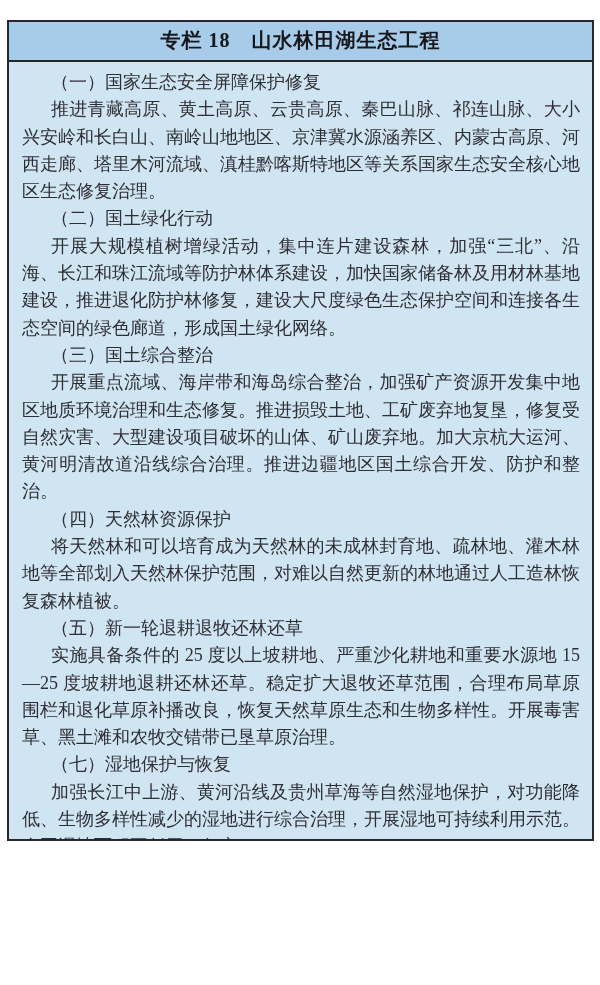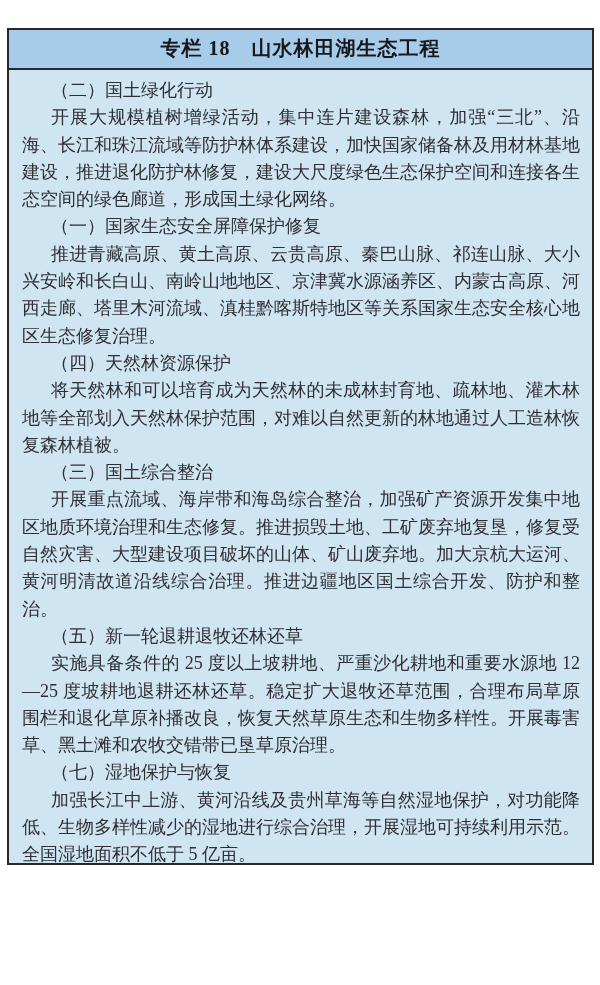--- a/index.html
+++ b/index.html
@@ -10,22 +10,21 @@
   }
   * { margin: 0; padding: 0; box-sizing: border-box; }
   html, body {
     background: #ffffff;
     font-family: "Liberation Serif", "DejaVu Serif", serif;
   }
   .page {
     width: 600px;
     height: 848px;
     background: #ffffff;
-    padding: 4px 6px 7px 7px;
-    margin-top: 24px;
+    padding: 20px 6px 7px 7px;
   }
   .column-box {
     width: 100%;
     height: 100%;
     border: 2px solid var(--border-color);
     display: flex;
     flex-direction: column;
   }
   .column-header {
     background: var(--header-bg);
@@ -60,42 +59,42 @@
 <body>
 
 <div class="page">
   <div class="column-box">
     <div class="column-header">
       <span class="column-title">专栏 18　山水林田湖生态工程</span>
     </div>
     <div class="column-body">
 
       <div class="section">
+        <p class="section-heading">（一）国家生态安全屏障保护修复</p>
+        <p class="section-paragraph">推进青藏高原、黄土高原、云贵高原、秦巴山脉、祁连山脉、大小兴安岭和长白山、南岭山地地区、京津冀水源涵养区、内蒙古高原、河西走廊、塔里木河流域、滇桂黔喀斯特地区等关系国家生态安全核心地区生态修复治理。</p>
+      </div>
+
+      <div class="section">
         <p class="section-heading">（二）国土绿化行动</p>
         <p class="section-paragraph">开展大规模植树增绿活动，集中连片建设森林，加强“三北”、沿海、长江和珠江流域等防护林体系建设，加快国家储备林及用材林基地建设，推进退化防护林修复，建设大尺度绿色生态保护空间和连接各生态空间的绿色廊道，形成国土绿化网络。</p>
       </div>
 
       <div class="section">
-        <p class="section-heading">（一）国家生态安全屏障保护修复</p>
-        <p class="section-paragraph">推进青藏高原、黄土高原、云贵高原、秦巴山脉、祁连山脉、大小兴安岭和长白山、南岭山地地区、京津冀水源涵养区、内蒙古高原、河西走廊、塔里木河流域、滇桂黔喀斯特地区等关系国家生态安全核心地区生态修复治理。</p>
+        <p class="section-heading">（三）国土综合整治</p>
+        <p class="section-paragraph">开展重点流域、海岸带和海岛综合整治，加强矿产资源开发集中地区地质环境治理和生态修复。推进损毁土地、工矿废弃地复垦，修复受自然灾害、大型建设项目破坏的山体、矿山废弃地。加大京杭大运河、黄河明清故道沿线综合治理。推进边疆地区国土综合开发、防护和整治。</p>
       </div>
 
       <div class="section">
         <p class="section-heading">（四）天然林资源保护</p>
         <p class="section-paragraph">将天然林和可以培育成为天然林的未成林封育地、疏林地、灌木林地等全部划入天然林保护范围，对难以自然更新的林地通过人工造林恢复森林植被。</p>
       </div>
 
       <div class="section">
-        <p class="section-heading">（三）国土综合整治</p>
-        <p class="section-paragraph">开展重点流域、海岸带和海岛综合整治，加强矿产资源开发集中地区地质环境治理和生态修复。推进损毁土地、工矿废弃地复垦，修复受自然灾害、大型建设项目破坏的山体、矿山废弃地。加大京杭大运河、黄河明清故道沿线综合治理。推进边疆地区国土综合开发、防护和整治。</p>
-      </div>
-
-      <div class="section">
         <p class="section-heading">（五）新一轮退耕退牧还林还草</p>
-        <p class="section-paragraph">实施具备条件的 25 度以上坡耕地、严重沙化耕地和重要水源地 12—25 度坡耕地退耕还林还草。稳定扩大退牧还草范围，合理布局草原围栏和退化草原补播改良，恢复天然草原生态和生物多样性。开展毒害草、黑土滩和农牧交错带已垦草原治理。</p>
+        <p class="section-paragraph">实施具备条件的 25 度以上坡耕地、严重沙化耕地和重要水源地 15—25 度坡耕地退耕还林还草。稳定扩大退牧还草范围，合理布局草原围栏和退化草原补播改良，恢复天然草原生态和生物多样性。开展毒害草、黑土滩和农牧交错带已垦草原治理。</p>
       </div>
 
       <div class="section">
       </div>
 
       <div class="section">
         <p class="section-heading">（七）湿地保护与恢复</p>
         <p class="section-paragraph">加强长江中上游、黄河沿线及贵州草海等自然湿地保护，对功能降低、生物多样性减少的湿地进行综合治理，开展湿地可持续利用示范。全国湿地面积不低于 5 亿亩。</p>
       </div>
 

